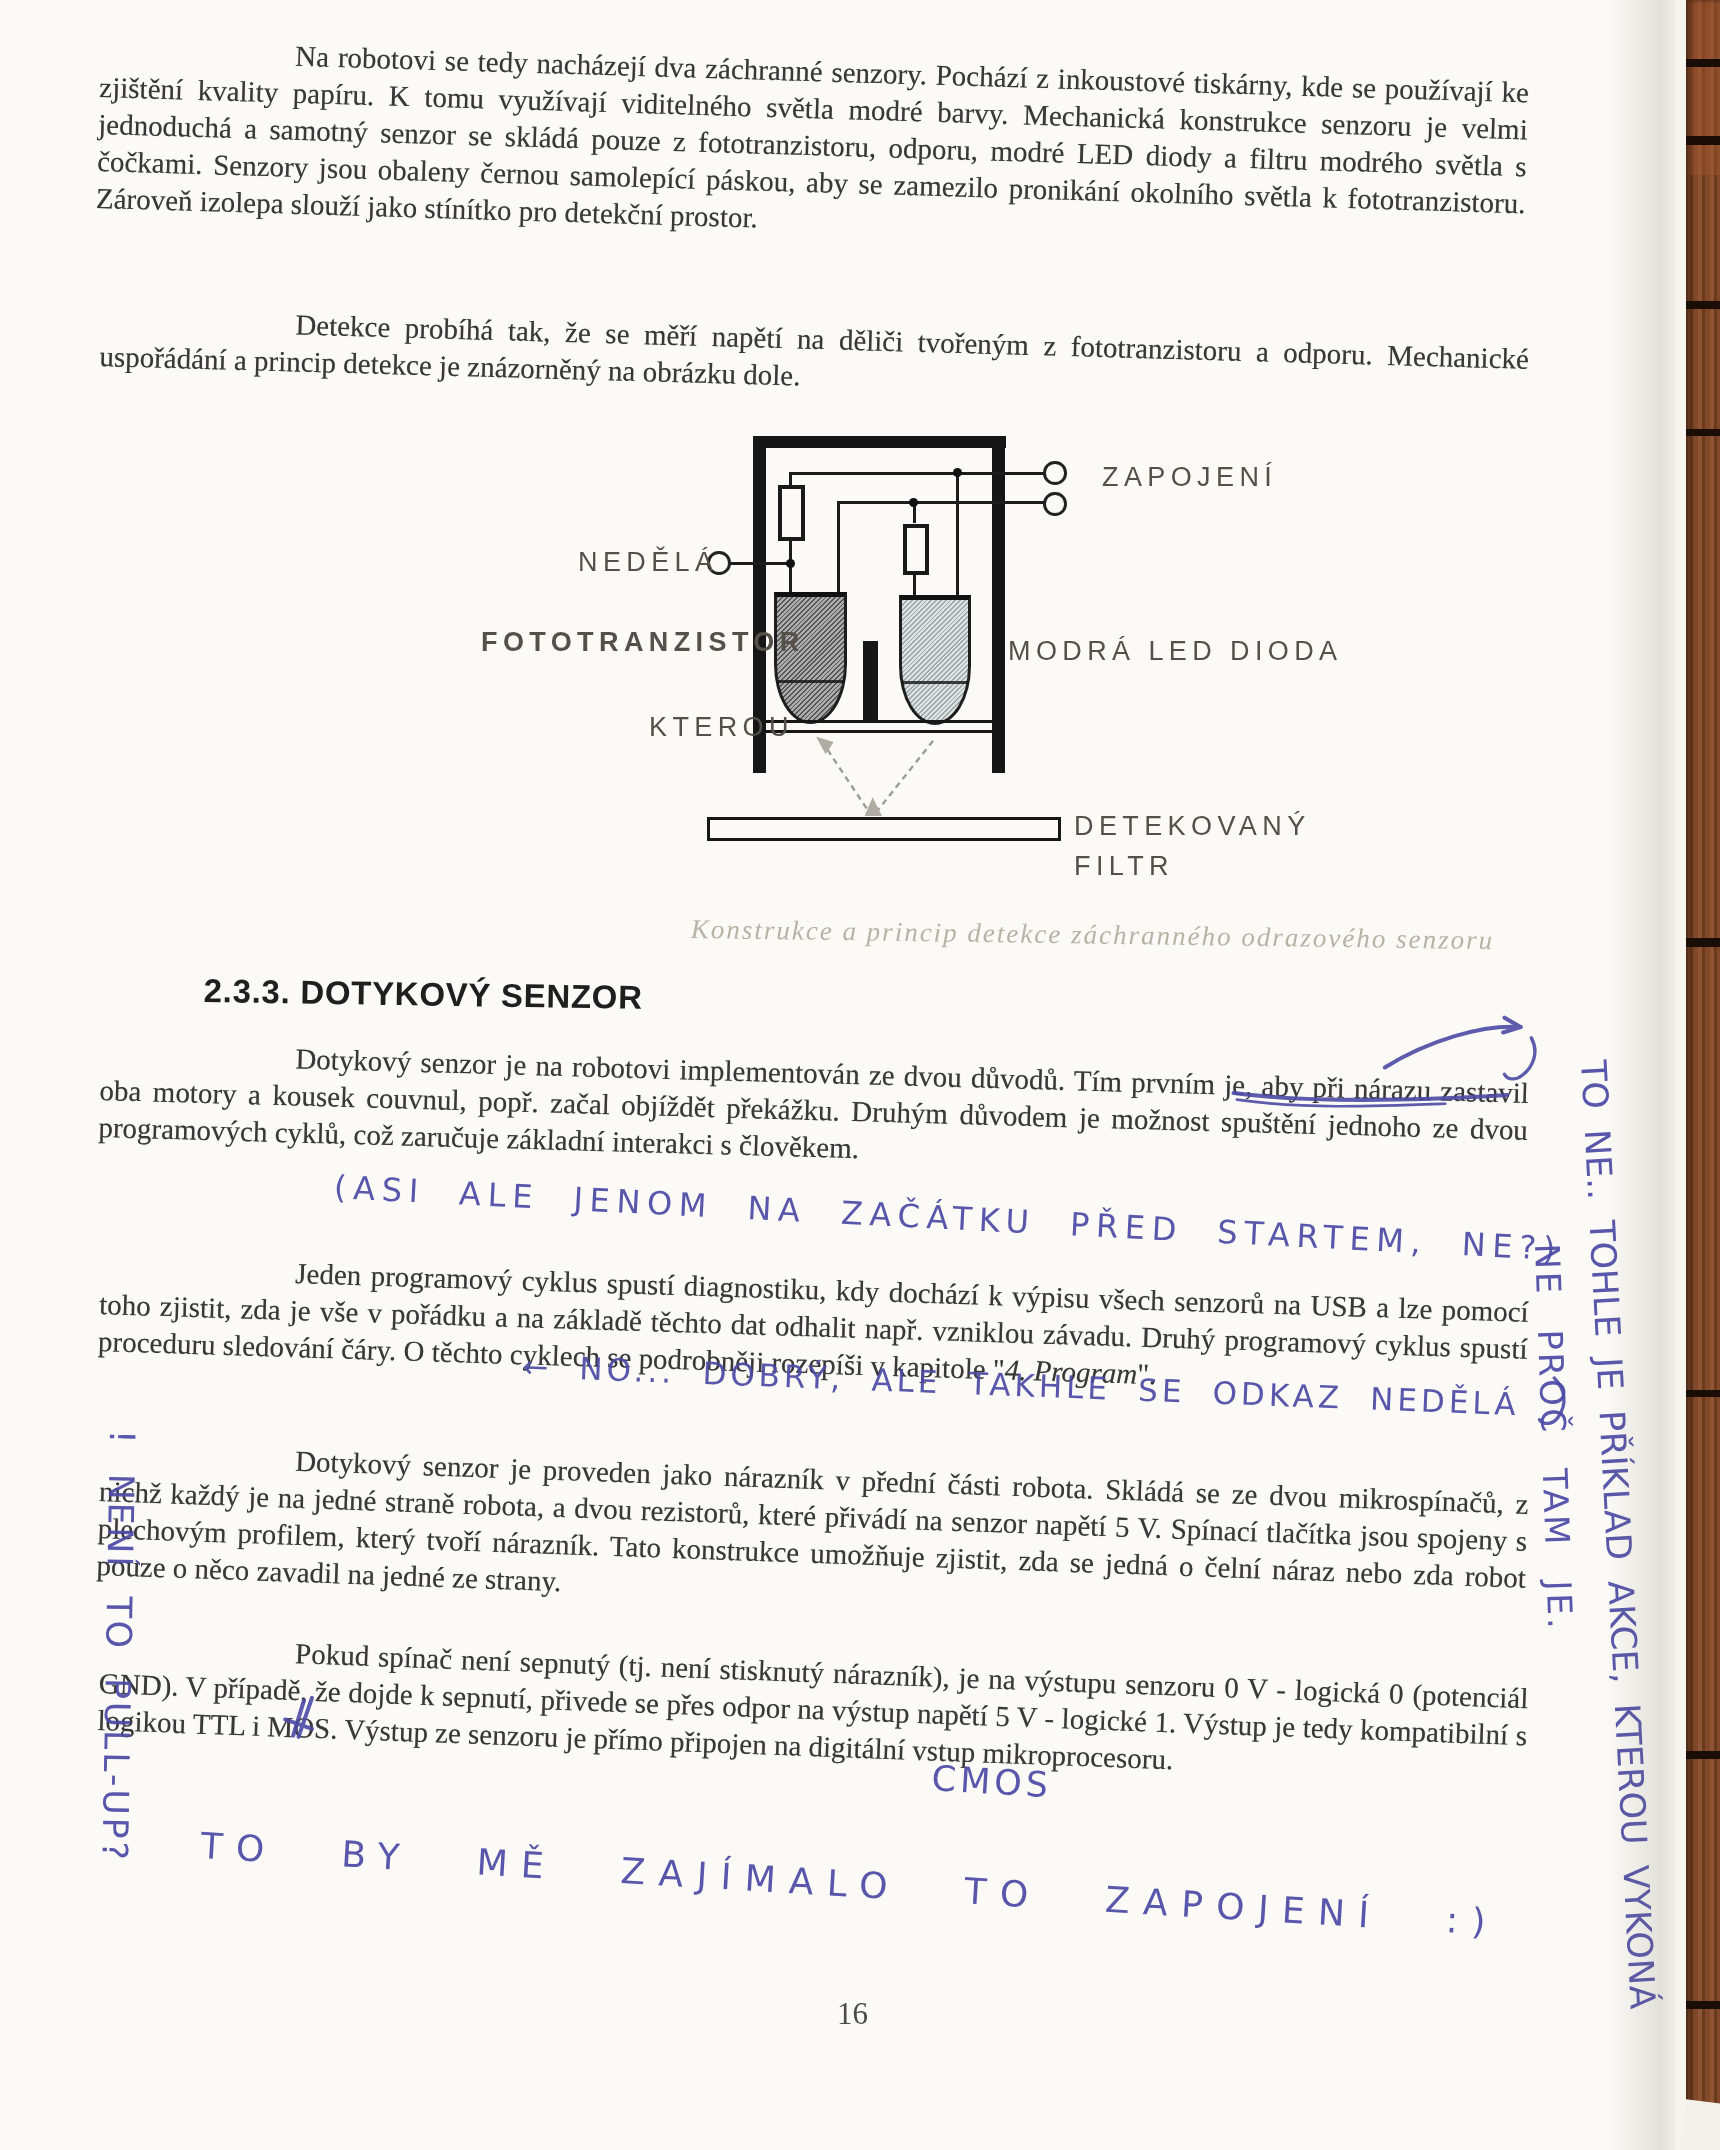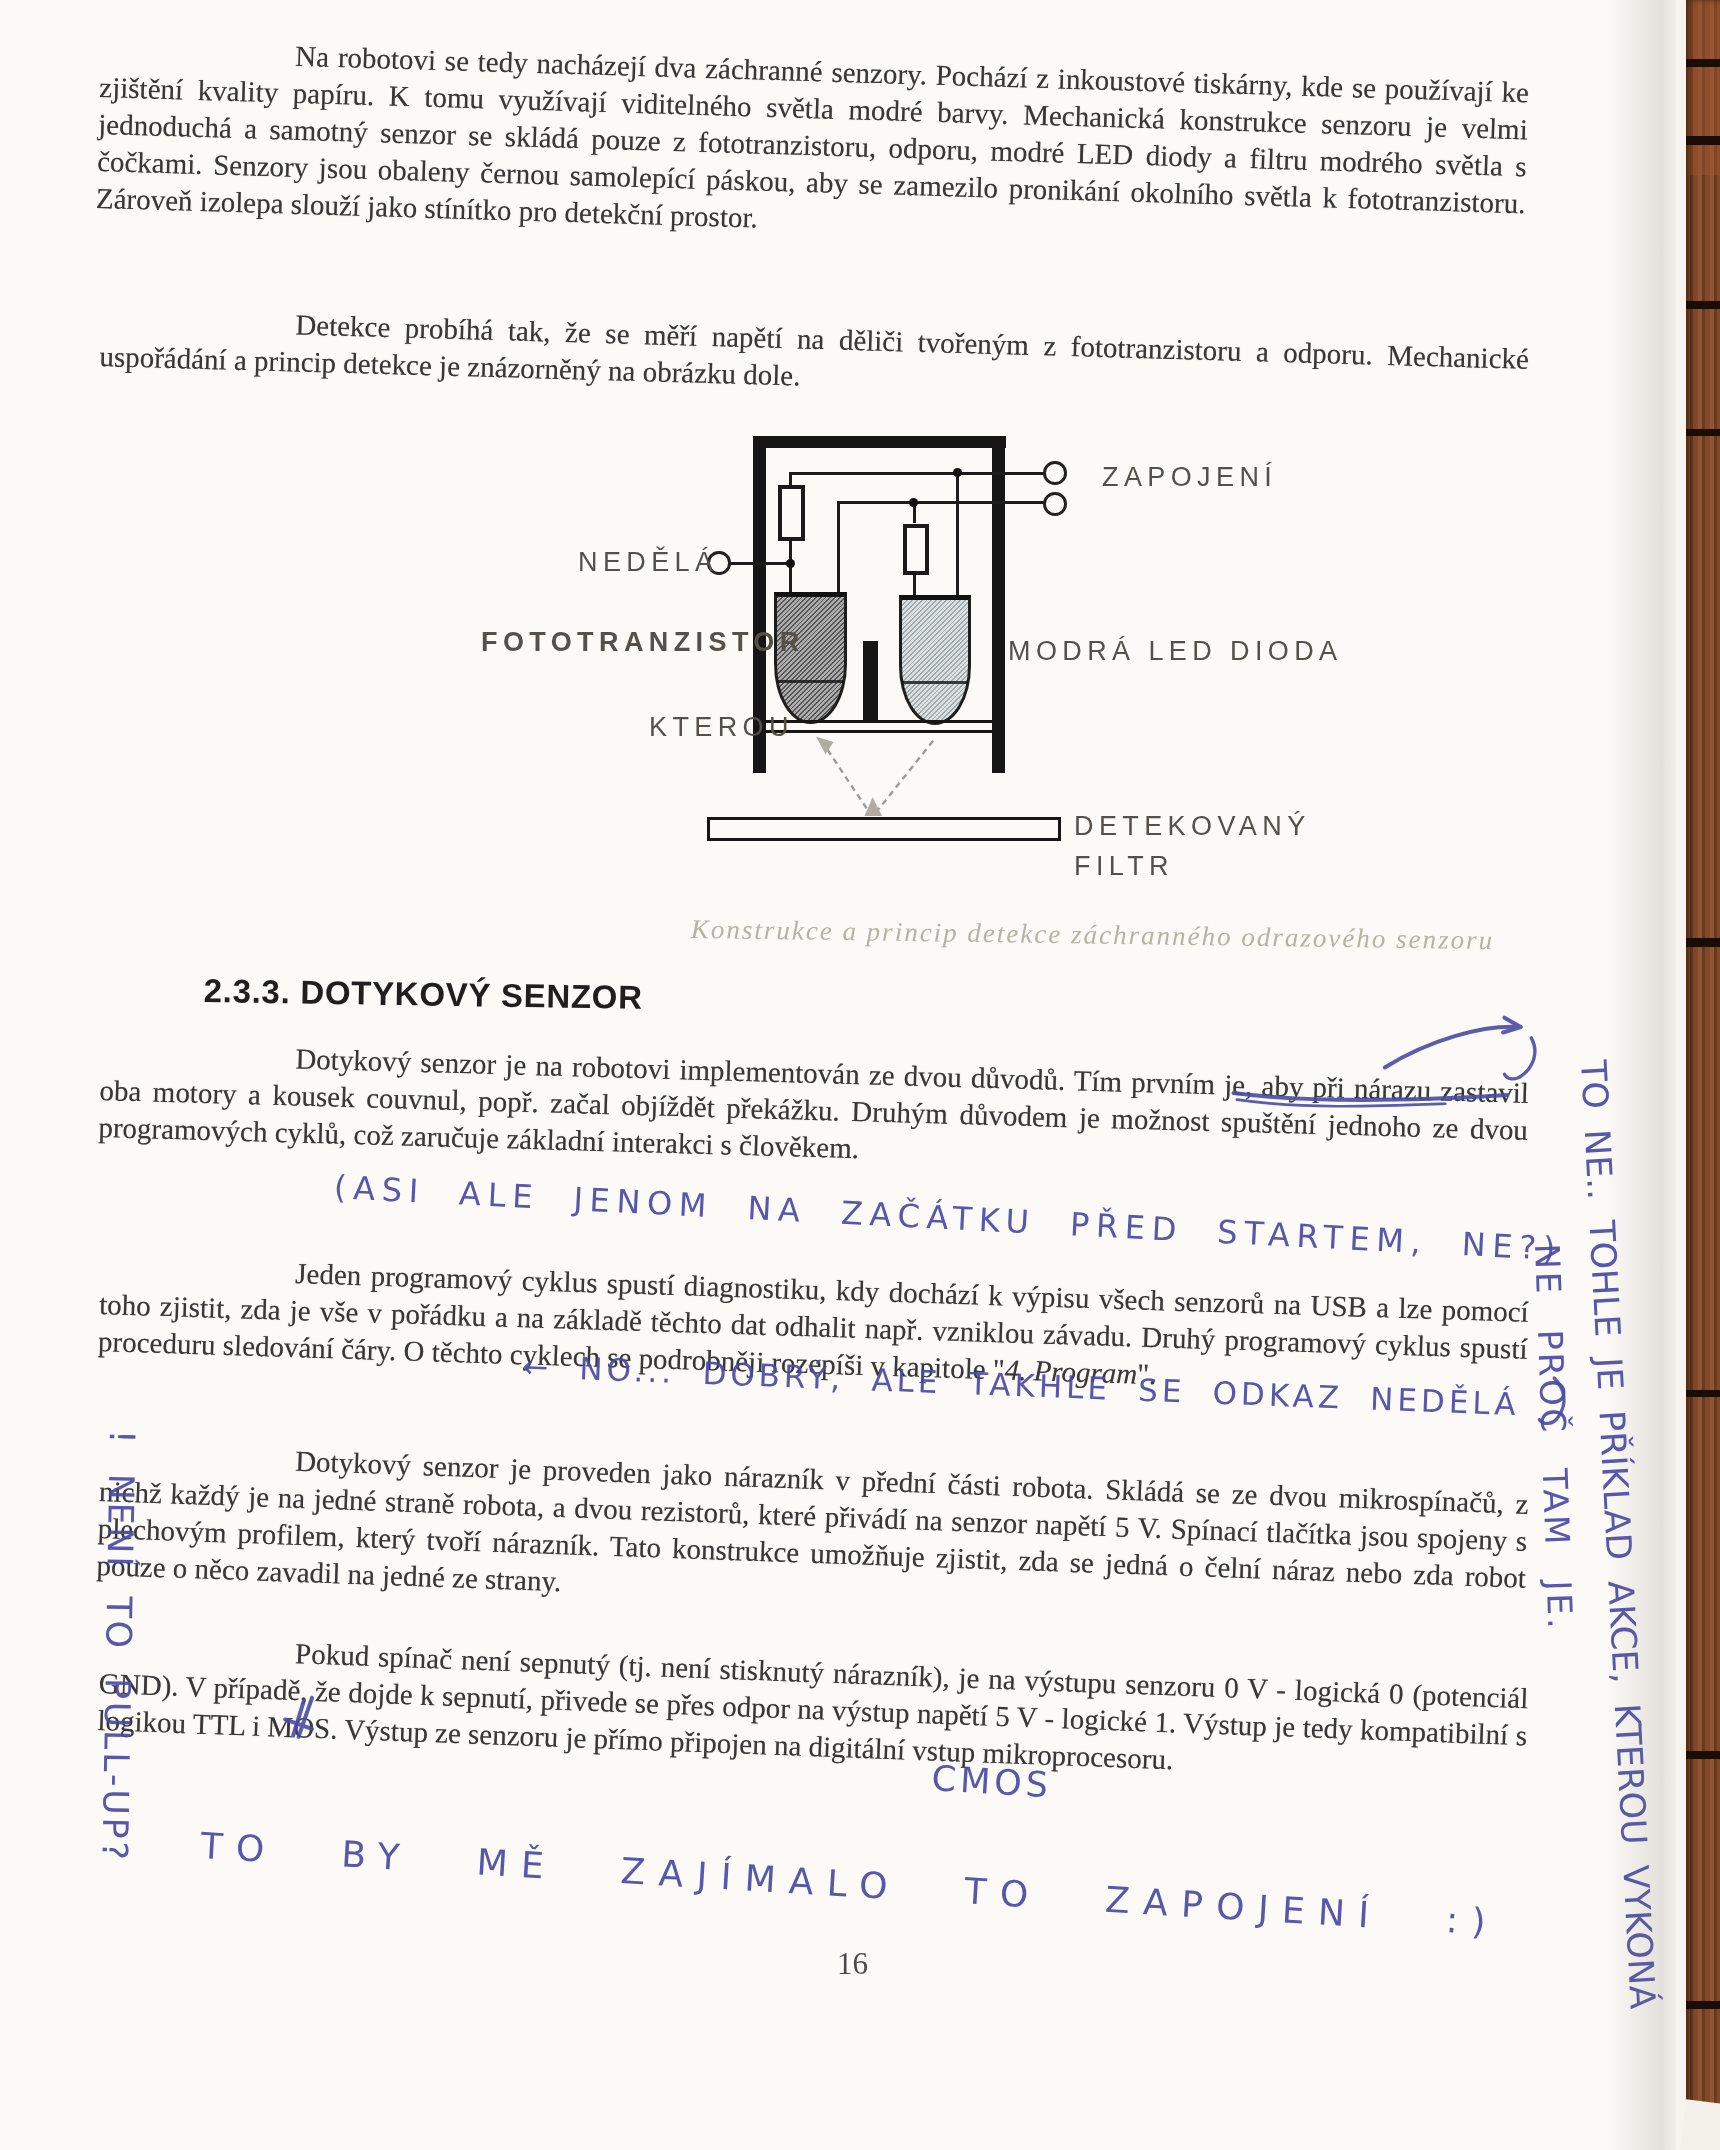--- a/index.html
+++ b/index.html
@@ -7,21 +7,21 @@
         background:#fbfaf6;font-family:"Liberation Serif",serif;}
   
   .para{position:absolute;left:101px;width:1429px;font-size:29px;line-height:37px;
         color:#383838;text-align:justify;text-indent:195px;margin:0;
         transform-origin:0 0;text-shadow:0 0 0.7px rgba(60,60,60,.55);}
   .heading{position:absolute;left:204px;top:972px;font-family:"Liberation Sans",sans-serif;
         font-weight:bold;font-size:33px;color:#1f1f1f;letter-spacing:0.7px;
         transform:rotate(0.9deg);transform-origin:0 0;}
   .caption{position:absolute;left:691px;top:914px;font-style:italic;font-size:27px;
         color:#b6b2a5;letter-spacing:2px;transform:rotate(0.8deg);transform-origin:0 0;}
-  .pagenum{position:absolute;left:837px;top:1946px;font-size:31px;color:#4a4a4a;}
+  .pagenum{position:absolute;left:837px;top:1996px;font-size:31px;color:#4a4a4a;}
   
   .dlabel{position:absolute;font-family:"Liberation Sans",sans-serif;font-size:27px;
         color:#555049;letter-spacing:5.4px;white-space:nowrap;}
   .bar{position:absolute;background:#161616;}
   .wire{position:absolute;background:#1c1c1c;}
   .dot{position:absolute;width:9.4px;height:9.4px;border-radius:50%;background:#111;}
   .term{position:absolute;width:17.5px;height:17.5px;border:3.4px solid #222;border-radius:50%;background:#fbfaf6;}
   .res{position:absolute;border:4px solid #1a1a1a;background:#fbfaf6;}
   .bullet{position:absolute;border:3.4px solid #1e1e1e;border-top:5.4px solid #111;
         border-radius:0 0 39px 39px / 0 0 64px 64px;}

